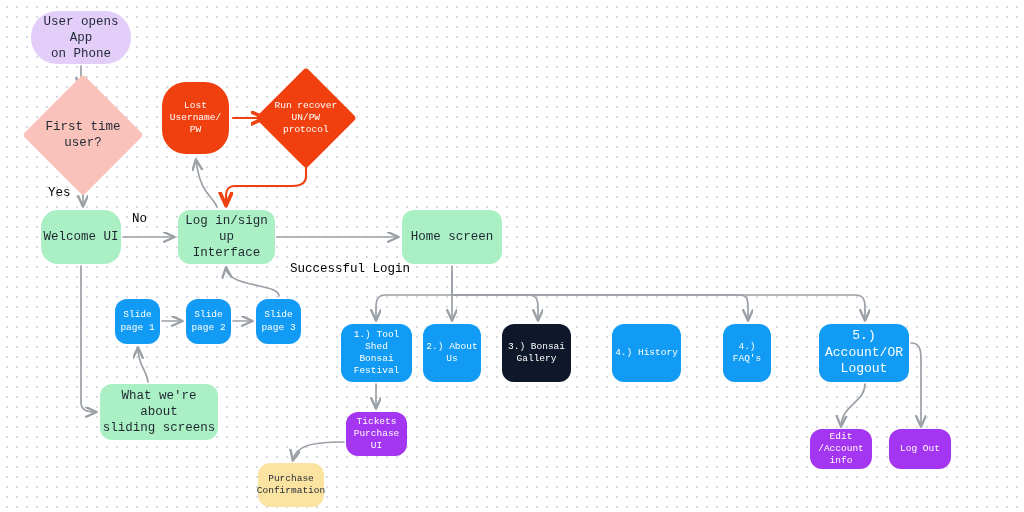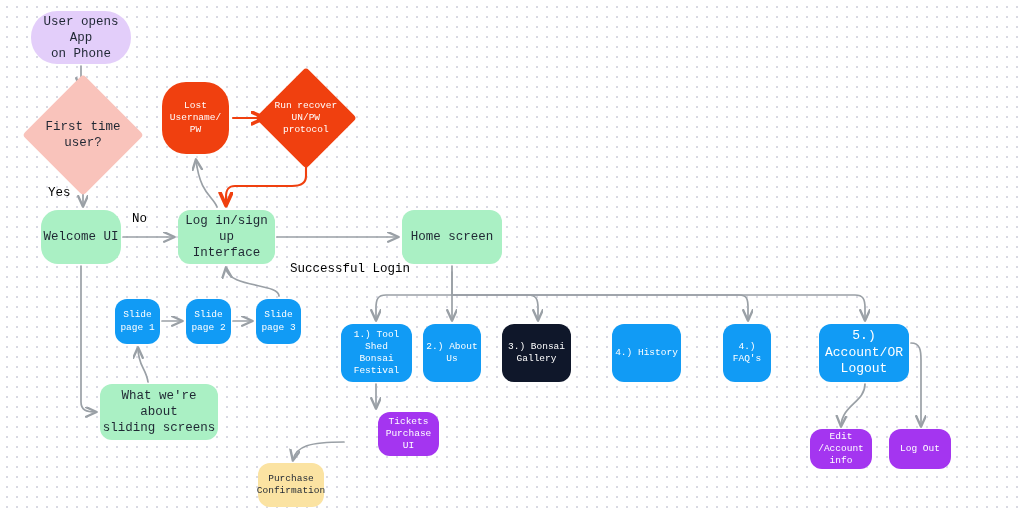--- a/index.html
+++ b/index.html
@@ -166,21 +166,21 @@
 
   <div class="node n-rounded t-light" style="left:723px;top:324px;width:48px;height:58px;background:#119bf5;font-size:9.5px;">
     <span class="lbl">4.) FAQ's</span>
   </div>
 
   <div class="node n-rounded t-light" style="left:819px;top:324px;width:90px;height:58px;background:#119bf5;font-size:13px;">
     <span class="lbl">5.) Account/OR
 Logout</span>
   </div>
 
-  <div class="node n-rounded t-light" style="left:346px;top:412px;width:61px;height:44px;background:#a435f0;font-size:9.5px;margin-left:32px;">
+  <div class="node n-rounded t-light" style="left:346px;top:412px;width:61px;height:44px;background:#a435f0;font-size:9.5px;">
     <span class="lbl">Tickets
 Purchase UI</span>
   </div>
 
   <div class="node n-rounded t-dark" style="left:258px;top:463px;width:66px;height:44px;background:#fbe3a2;font-size:9.5px;">
     <span class="lbl">Purchase
 Confirmation</span>
   </div>
 
   <div class="node n-rounded t-light" style="left:810px;top:429px;width:62px;height:40px;background:#a435f0;font-size:9.5px;">

